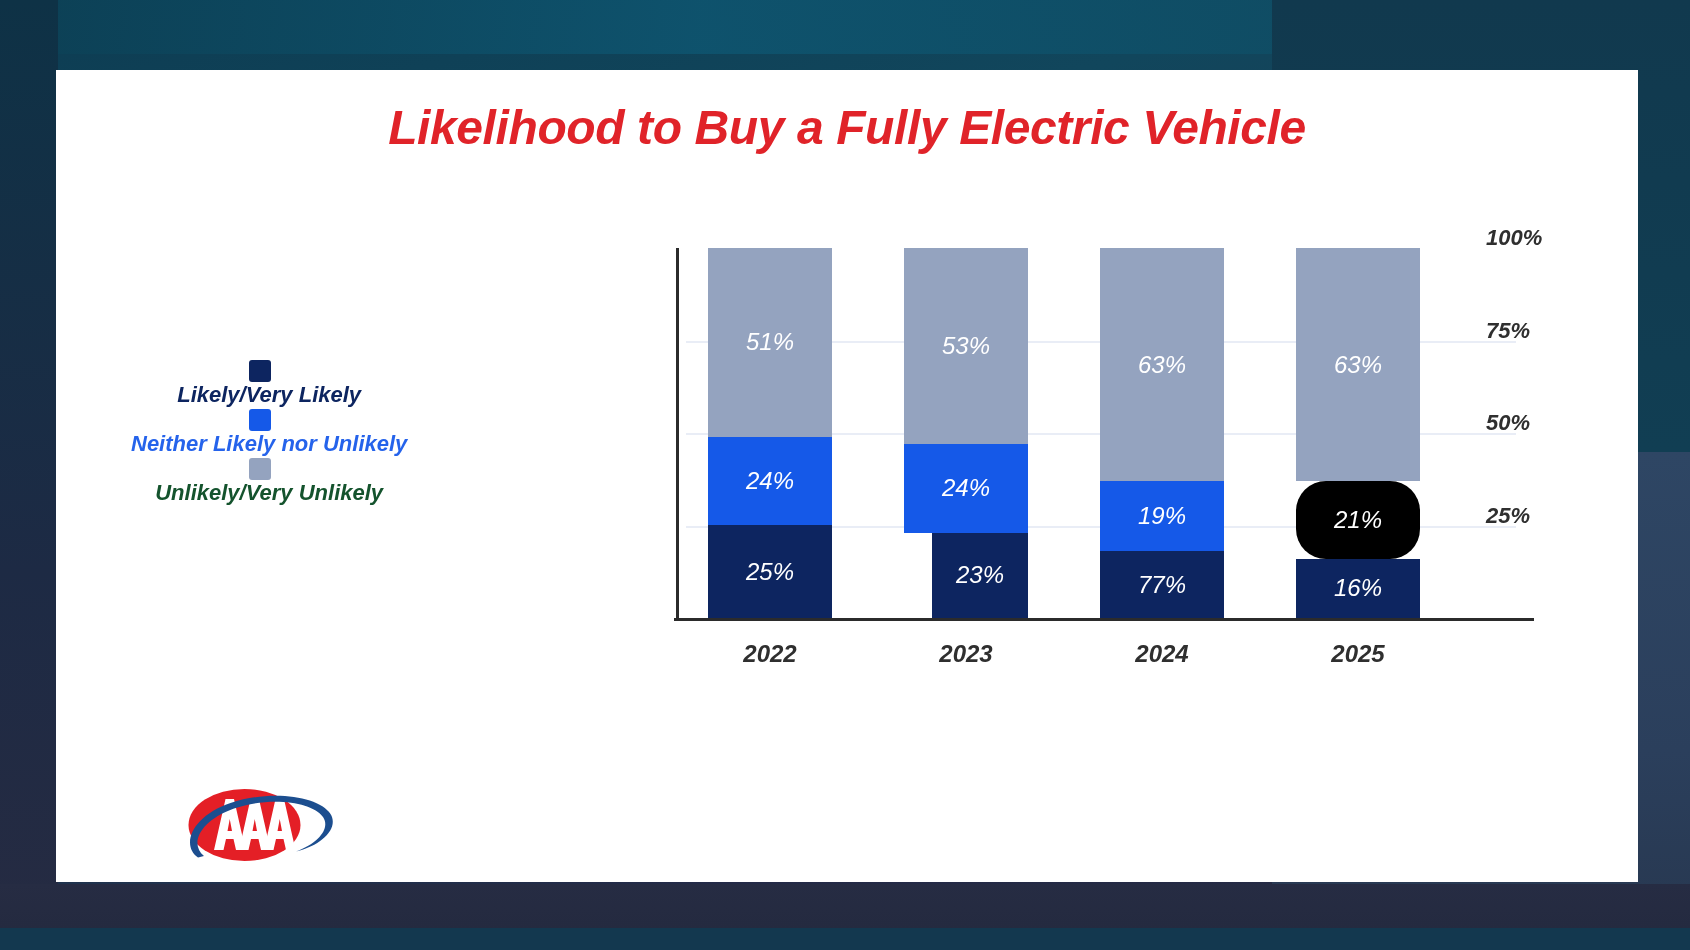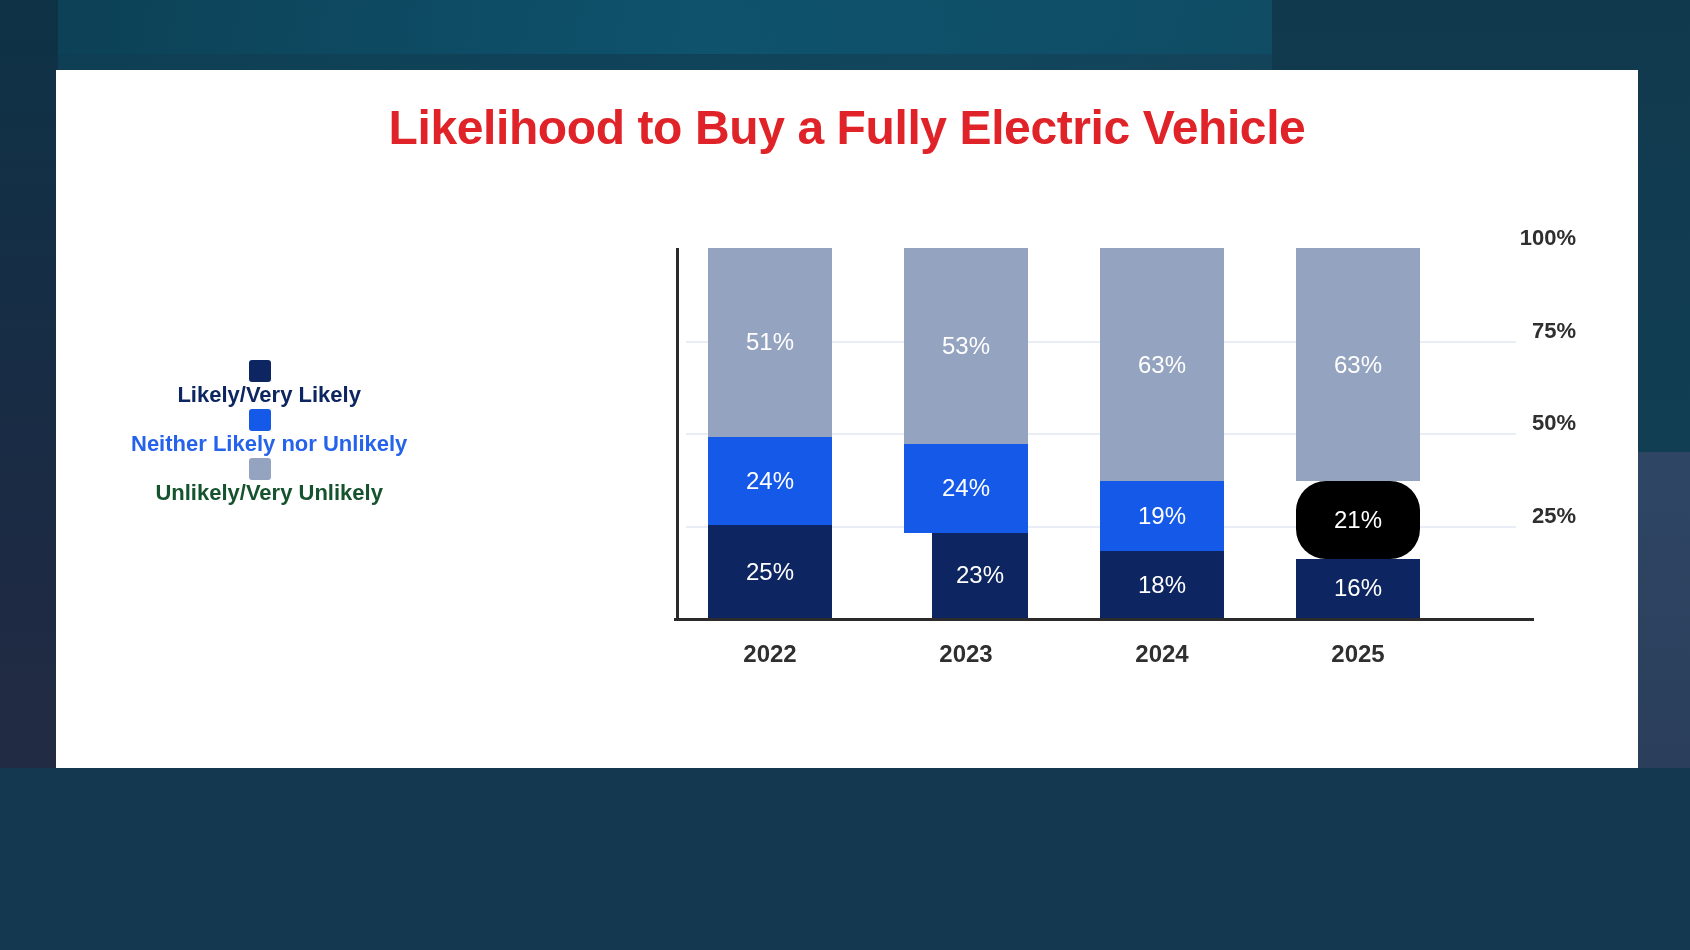--- a/index.html
+++ b/index.html
@@ -1,21 +1,21 @@
 <!DOCTYPE html>
 <html><head>
 <meta charset="utf-8">
 <style>
   html,body{margin:0;padding:0;}
   body{
     width:1690px;height:950px;overflow:hidden;
     font-family:"Liberation Sans",sans-serif;
     background:#13384f;
   }
-  #stage{position:relative;width:1690px;height:768px;overflow:hidden;}
+  #stage{position:relative;width:1690px;height:928px;overflow:hidden;font-style:italic;}
 
   
   .bg-base{
     position:absolute;inset:0;
     background:linear-gradient(165deg,#0d3c52 0%,#11465c 26%,#1b3c55 52%,#232a47 78%,#262b42 100%);
   }
   .bg-left-strip{
     position:absolute;left:0;top:0;width:58px;height:950px;
     background:linear-gradient(180deg,#0e3246 0%,#1d2a44 60%,#262b42 100%);
   }
@@ -53,21 +53,21 @@
 
   
   .legend{position:absolute;left:75px;top:290px;}
   .legend-row{display:flex;align-items:center;height:49px;flex-direction:column;}
   .legend-swatch{width:22px;height:22px;border-radius:3px;margin-right:18px;flex:0 0 auto;}
   .legend-label{font-size:22px;font-weight:bold;white-space:nowrap;}
 
   
   .chart{position:absolute;left:530px;top:158px;width:990px;height:500px;}
   .ytick{
-    position:absolute;right:0;width:90px;text-align:right;
+    position:absolute;right:0;width:90px;text-align:left;
     font-size:22px;font-weight:bold;color:#2f2f2f;
     transform:translateY(-50%);
   }
   .plot{
     position:absolute;left:100px;top:10px;width:830px;height:370px;
   }
   .gridline{
     position:absolute;left:0;width:830px;height:2px;background:#e9edf6;
   }
   .axis-y{
@@ -148,21 +148,21 @@
               <div class="seg" style="background: rgb(13, 37, 96); height: 92.5px;">25%</div>
             </div>
             <div class="barcol" style="left: 218px;">
               <div class="seg" style="background: rgb(148, 163, 191); height: 196.1px;">53%</div>
               <div class="seg" style="background: rgb(21, 89, 232); height: 88.8px;">24%</div>
               <div class="seg" style="background: rgb(13, 37, 96); height: 85.1px; margin-left: 28px;">23%</div>
             </div>
             <div class="barcol" style="left: 414px;">
               <div class="seg" style="background: rgb(148, 163, 191); height: 233.1px;">63%</div>
               <div class="seg" style="background: rgb(21, 89, 232); height: 70.3px;">19%</div>
-              <div class="seg" style="background: rgb(13, 37, 96); height: 66.6px;">18%</div>
+              <div class="seg" style="background: rgb(13, 37, 96); height: 66.6px;">77%</div>
             </div>
             <div class="barcol" style="left: 610px;">
               <div class="seg" style="background: rgb(148, 163, 191); height: 233.1px;">63%</div>
               <div class="seg" style="background: #000000; height: 77.7px; border-radius: 30px;">21%</div>
               <div class="seg" style="background: rgb(13, 37, 96); height: 59.2px;">16%</div>
             </div>
           </div>
         <div class="xlabels" id="xlabels">
             <div class="xlabel" style="left: 22px;">2022</div>
             <div class="xlabel" style="left: 218px;">2023</div>

